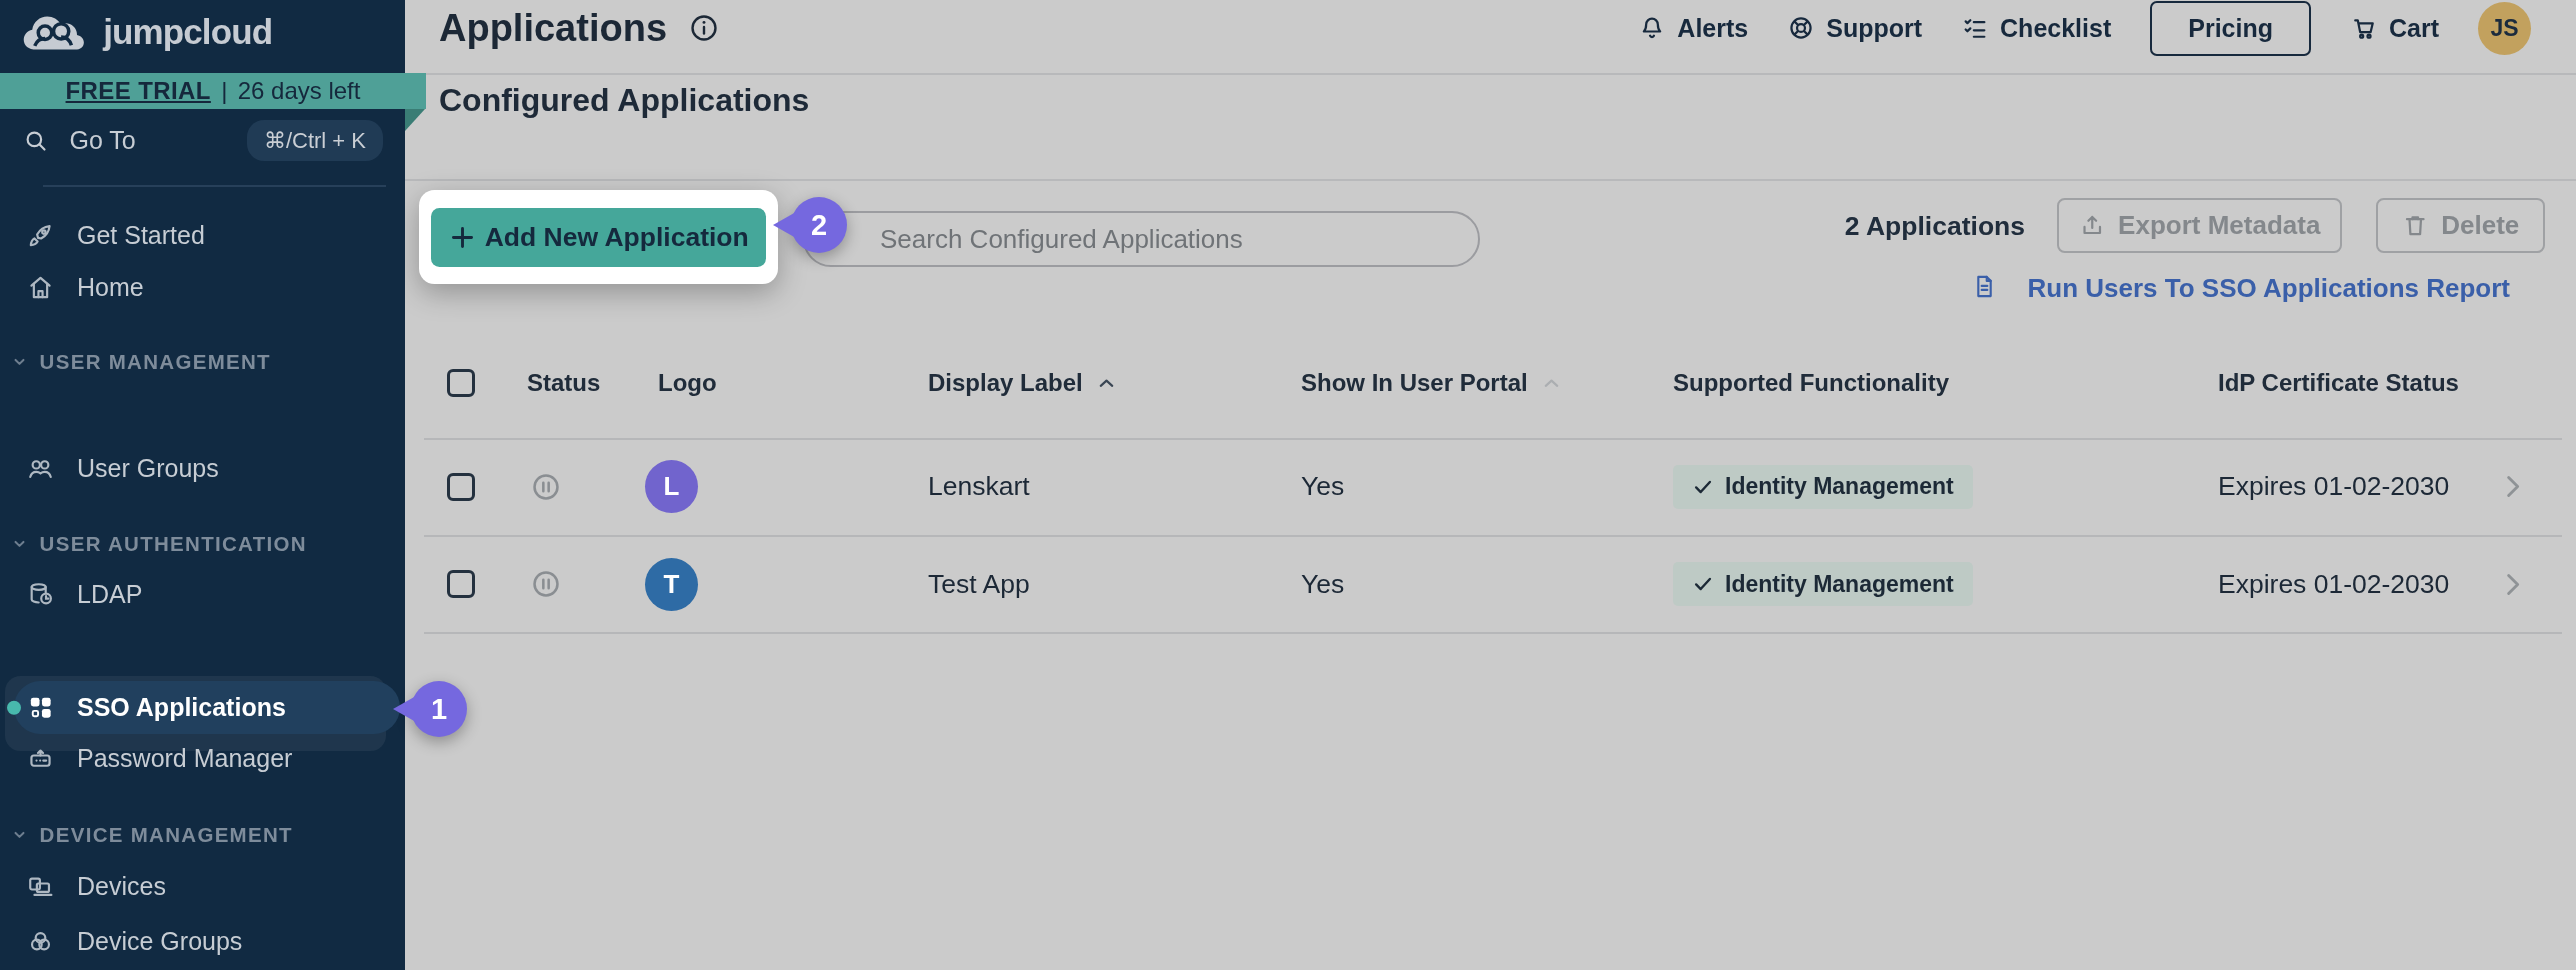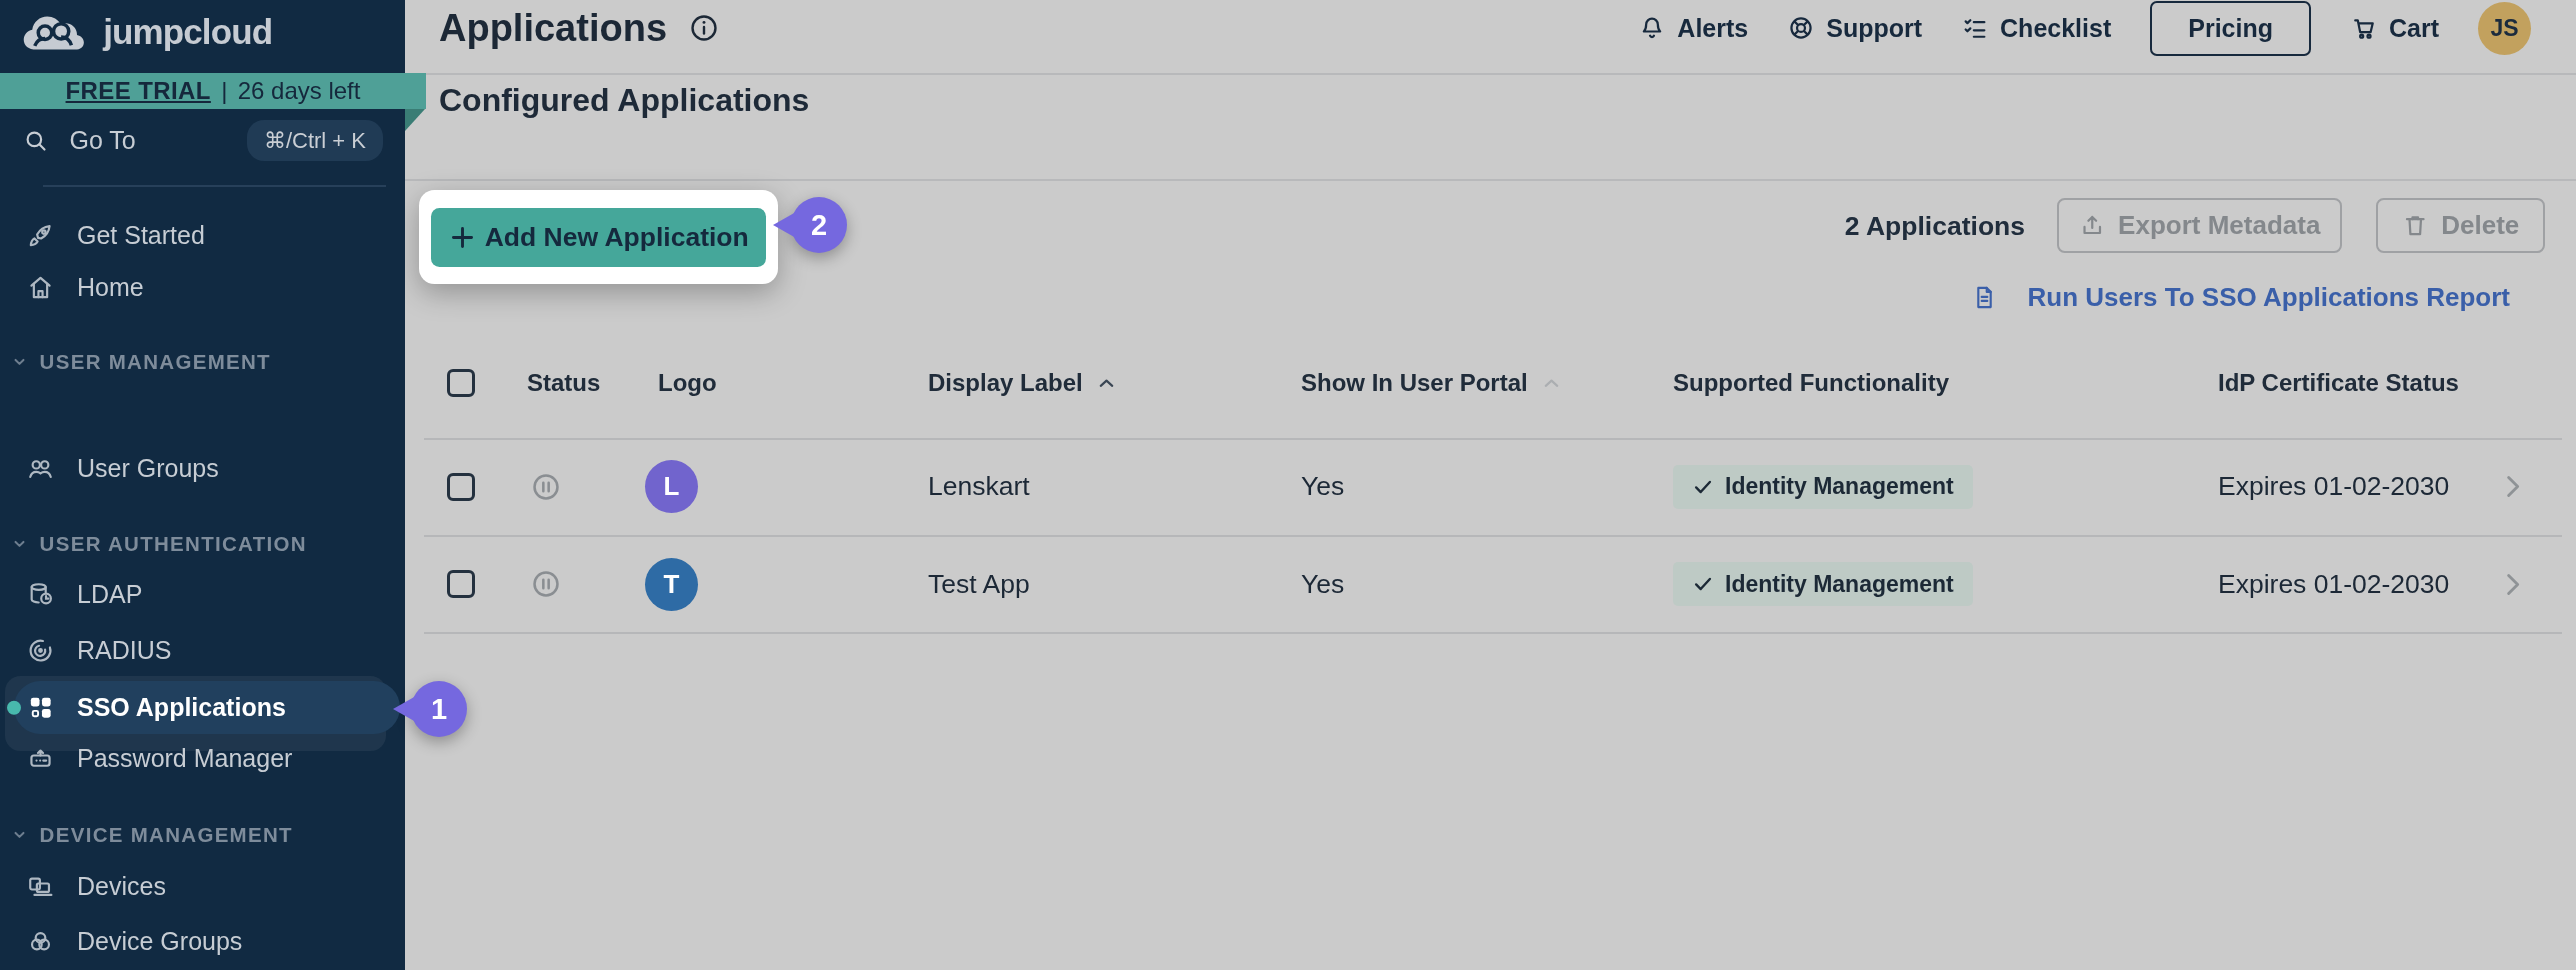--- a/index.html
+++ b/index.html
@@ -49,21 +49,21 @@
   .add-btn .picon{width:29px;height:29px;}
 
   .search{position:absolute;left:398px;top:211px;width:677px;height:56px;border:2.1px solid #9B9CA0;border-radius:28px;background:transparent;font-size:26px;color:#4E5357;padding:0 26px 0 75px;outline:none;}
   .search::placeholder{color:#6F7377;opacity:1;}
 
   .count-label{position:absolute;top:199px;right:551px;height:55px;display:flex;align-items:center;font-size:26.5px;font-weight:700;color:#202D3C;}
   .ghost-btn{position:absolute;top:198px;height:55px;border-radius:7.7px;border:2.6px solid #9FA1A4;background:transparent;color:#84888C;font-size:26px;font-weight:700;display:flex;align-items:center;justify-content:center;gap:13px;}
   .ghost-btn .bicon{width:26.5px;height:26.5px;}
   .export-btn{left:1652px;width:285px;}
   .delete-btn{left:1971px;width:169px;}
-  .report-link{position:absolute;top:273px;right:66px;height:48px;display:flex;align-items:center;gap:30px;color:var(--link-blue,#3A5FA9);font-size:26px;font-weight:700;cursor:pointer;}
+  .report-link{position:absolute;top:273px;right:66px;height:48px;display:flex;gap:30px;color:var(--link-blue,#3A5FA9);font-size:26px;font-weight:700;cursor:pointer;}
   .report-link .licon{width:27px;height:27px;}
 
   
   .th{position:absolute;top:359px;height:48px;display:flex;align-items:center;gap:12px;font-size:24px;font-weight:700;color:#202C3A;}
   .caret{width:23px;height:23px;}
   .caret.dark{color:#3A4654;}
   .caret.light{color:#ABAEB1;}
   .checkbox{width:28px;height:28px;border:3px solid #24313F;border-radius:6px;background:transparent;}
   .th-check{position:absolute;left:42px;top:369px;}
   .rowline{position:absolute;left:19px;right:13.7px;height:1.7px;background:#B6B7B9;}
@@ -181,30 +181,20 @@
       <span class="nicon">
         <svg viewBox="0 0 24 24" fill="none" stroke="currentColor" stroke-width="1.8" stroke-linecap="round">
           <ellipse cx="10.5" cy="5.8" rx="5.8" ry="2.3"></ellipse>
           <path d="M4.7 5.8v10.4c0 1.3 2.6 2.4 5.8 2.4M16.3 5.8v4.4"></path>
           <circle cx="16.6" cy="15.3" r="4"></circle>
             <path d="M16.6 13.4v2h1.9"></path>
         </svg>
       </span>
       <span class="nlabel">LDAP</span>
     </div>
-    <div class="nav-item" style="top:624px;">
-      <span class="nicon">
-        <svg viewBox="0 0 24 24" fill="none" stroke="currentColor" stroke-width="1.8" stroke-linecap="round">
-          <path d="M19.8 9.5A8.2 8.2 0 1 1 14 4.1"></path>
-          <path d="M15.8 11.2a4.2 4.2 0 1 1-5-3.1"></path>
-          <circle cx="12" cy="12" r="1.1" fill="currentColor"></circle>
-        </svg>
-      </span>
-      <span class="nlabel">RADIUS</span>
-    </div>
     <div class="nav-item active" style="top:681px;">
       <span class="active-outer"></span>
       <span class="active-pill"></span>
       <span class="active-dot"></span>
       <span class="nicon">
         <svg viewBox="0 0 24 24" fill="currentColor">
           <rect x="4" y="4" width="7.2" height="7.2" rx="2"></rect>
           <rect x="13.2" y="4" width="7.2" height="7.2" rx="2"></rect>
           <rect x="13.2" y="13.2" width="7.2" height="7.2" rx="2"></rect>
           <rect x="5.6" y="14.8" width="4.4" height="4.4" rx="1.2" fill="none" stroke="currentColor" stroke-width="1.6"></rect>
@@ -326,20 +316,21 @@
         <span class="picon">
           <svg viewBox="0 0 24 24" fill="none" stroke="#15293D" stroke-width="2.4" stroke-linecap="round">
               <path d="M12 4.5v15M4.5 12h15"></path>
             </svg>
         </span>
         <span>Add New Application</span>
       </button>
     </div>
     <div class="step-badge step2">2</div>
 
+    <input class="search" type="text" placeholder="Search Configured Applications" style="">
 
     <div class="count-label">2 Applications</div>
 
     <button class="ghost-btn export-btn">
       <span class="bicon">
         <svg viewBox="0 0 24 24" fill="none" stroke="currentColor" stroke-width="2" stroke-linecap="round" stroke-linejoin="round">
           <path d="M12 14.5V4.5M8.5 8 12 4.5 15.5 8"></path>
             <path d="M5 13.5V19h14v-5.5"></path>
         </svg>
       </span>

